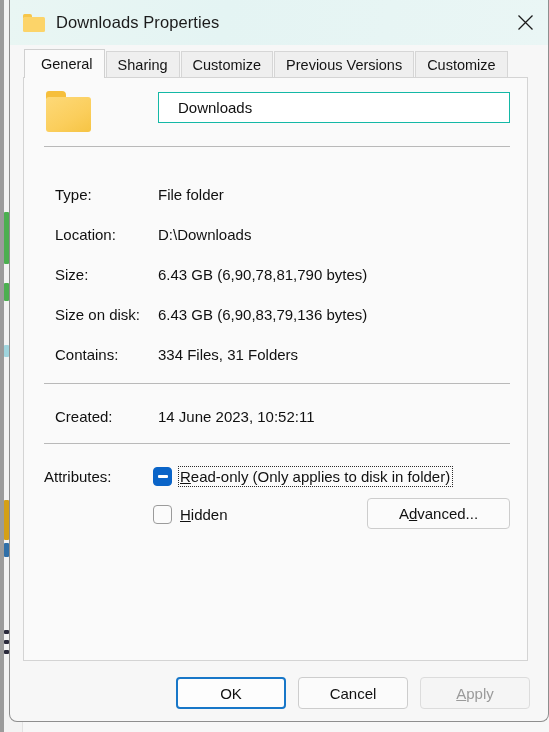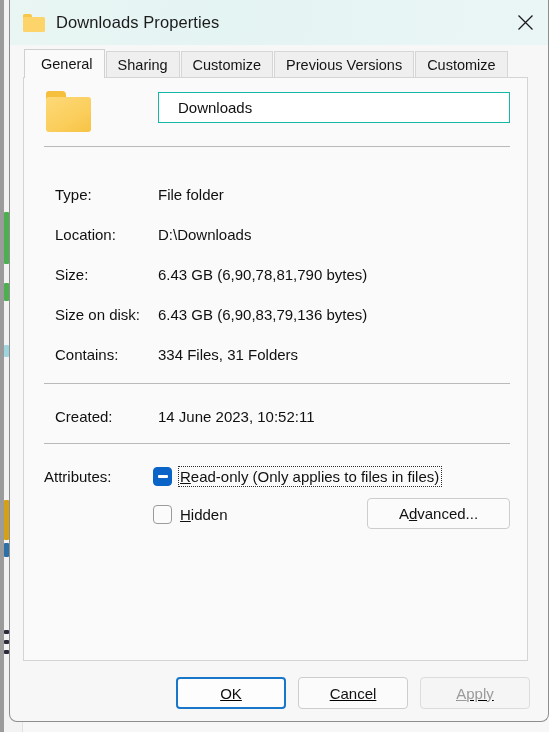--- a/index.html
+++ b/index.html
@@ -301,21 +301,20 @@
     position: absolute;
     left: 0;
     top: 665px;
     width: 538px;
     height: 56px;
     display: flex;
     align-items: center;
     justify-content: flex-end;
     padding-right: 18px;
     box-sizing: border-box;
-    text-decoration: underline;
   }
   .btn {
     width: 110px;
     height: 32px;
     border-radius: 4px;
     box-sizing: border-box;
     display: flex;
     align-items: center;
     justify-content: center;
     font-size: 15px;
@@ -431,21 +430,21 @@
         <span class="lbl">Created:</span>
         <span class="val">14 June 2023, 10:52:11</span>
       </div>
 
       <div class="sep" style="top:365px;"></div>
 
       <div class="attr-label" style="top:390px;">Attributes:</div>
 
       <div class="cbrow" style="top:387px;">
         <span class="cbox indeterminate"></span>
-        <span class="cb-text focused"><span class="ul">R</span><span>ead-only (Only applies to files in files)</span></span>
+        <span class="cb-text focused"><span class="ul">R</span><span>ead-only (Only applies to disk in folder)</span></span>
       </div>
 
       <div class="cbrow" style="top:425px;">
         <span class="cbox unchecked"></span>
         <span class="cb-text"><span class="ul">H</span><span>idden</span></span>
       </div>
 
       <div class="advanced-btn" style="top:420px;">
         <span><span>A</span><span class="ul">d</span><span>vanced...</span></span>
       </div>

